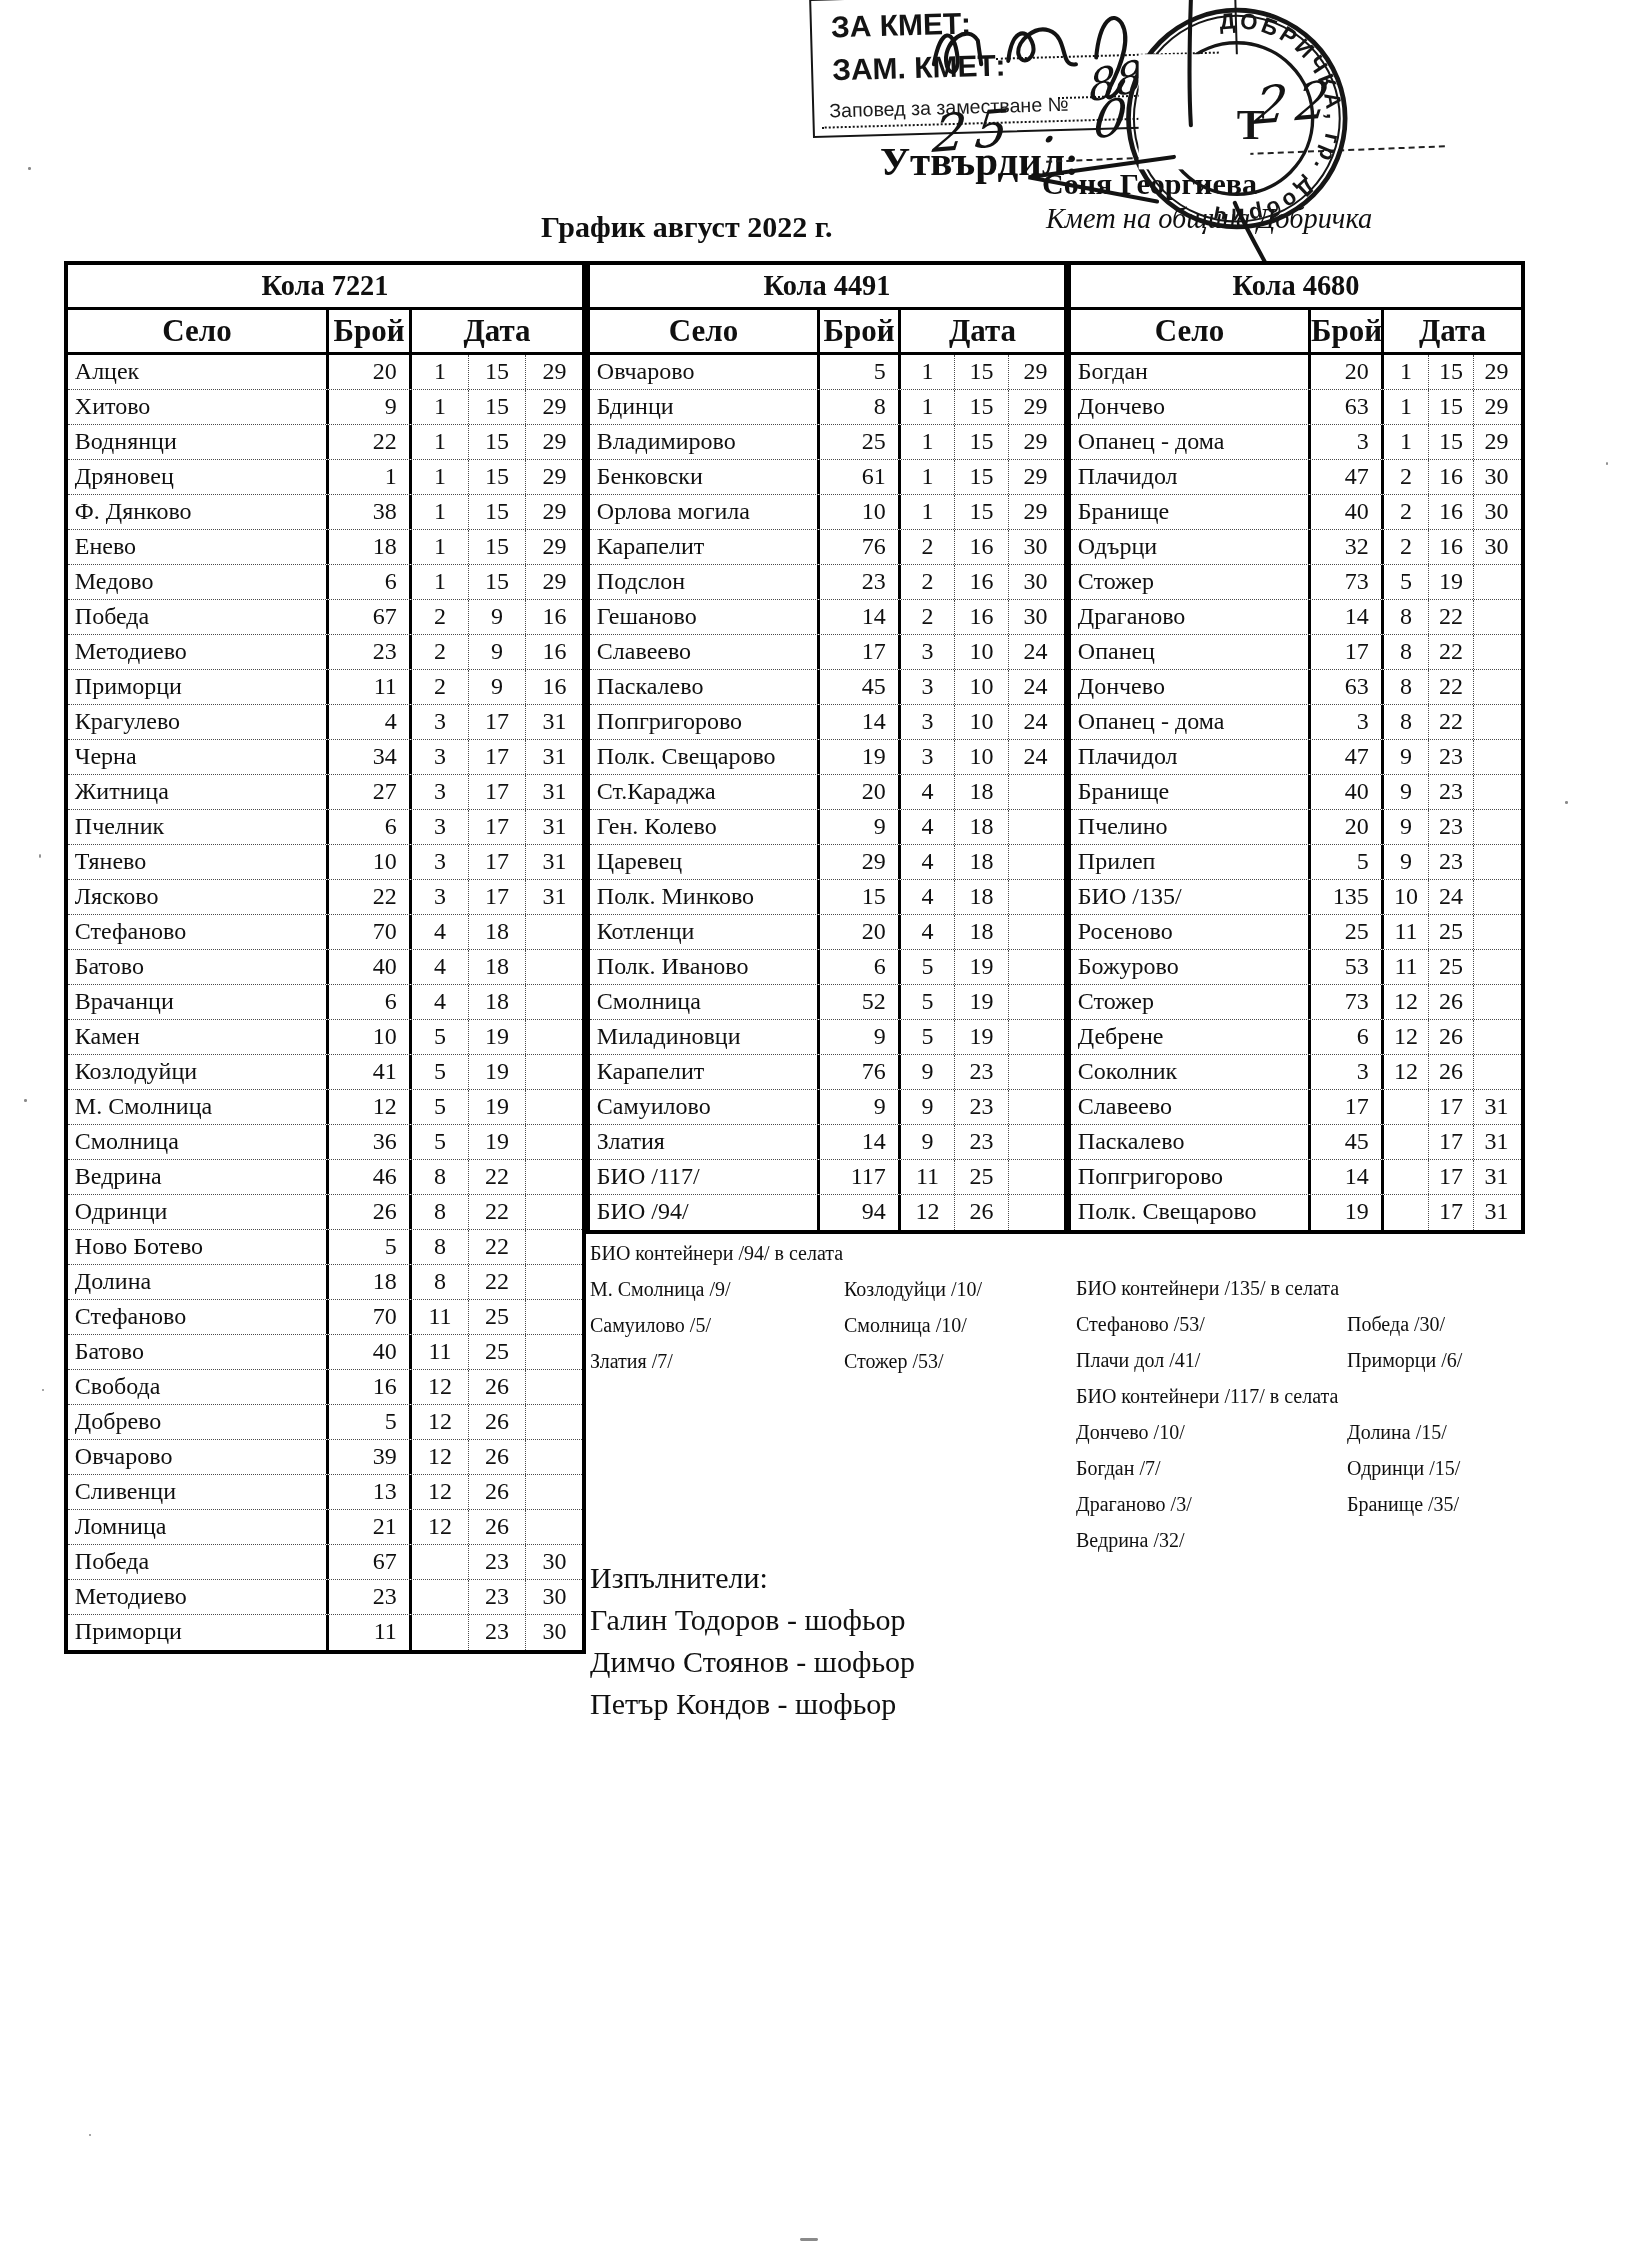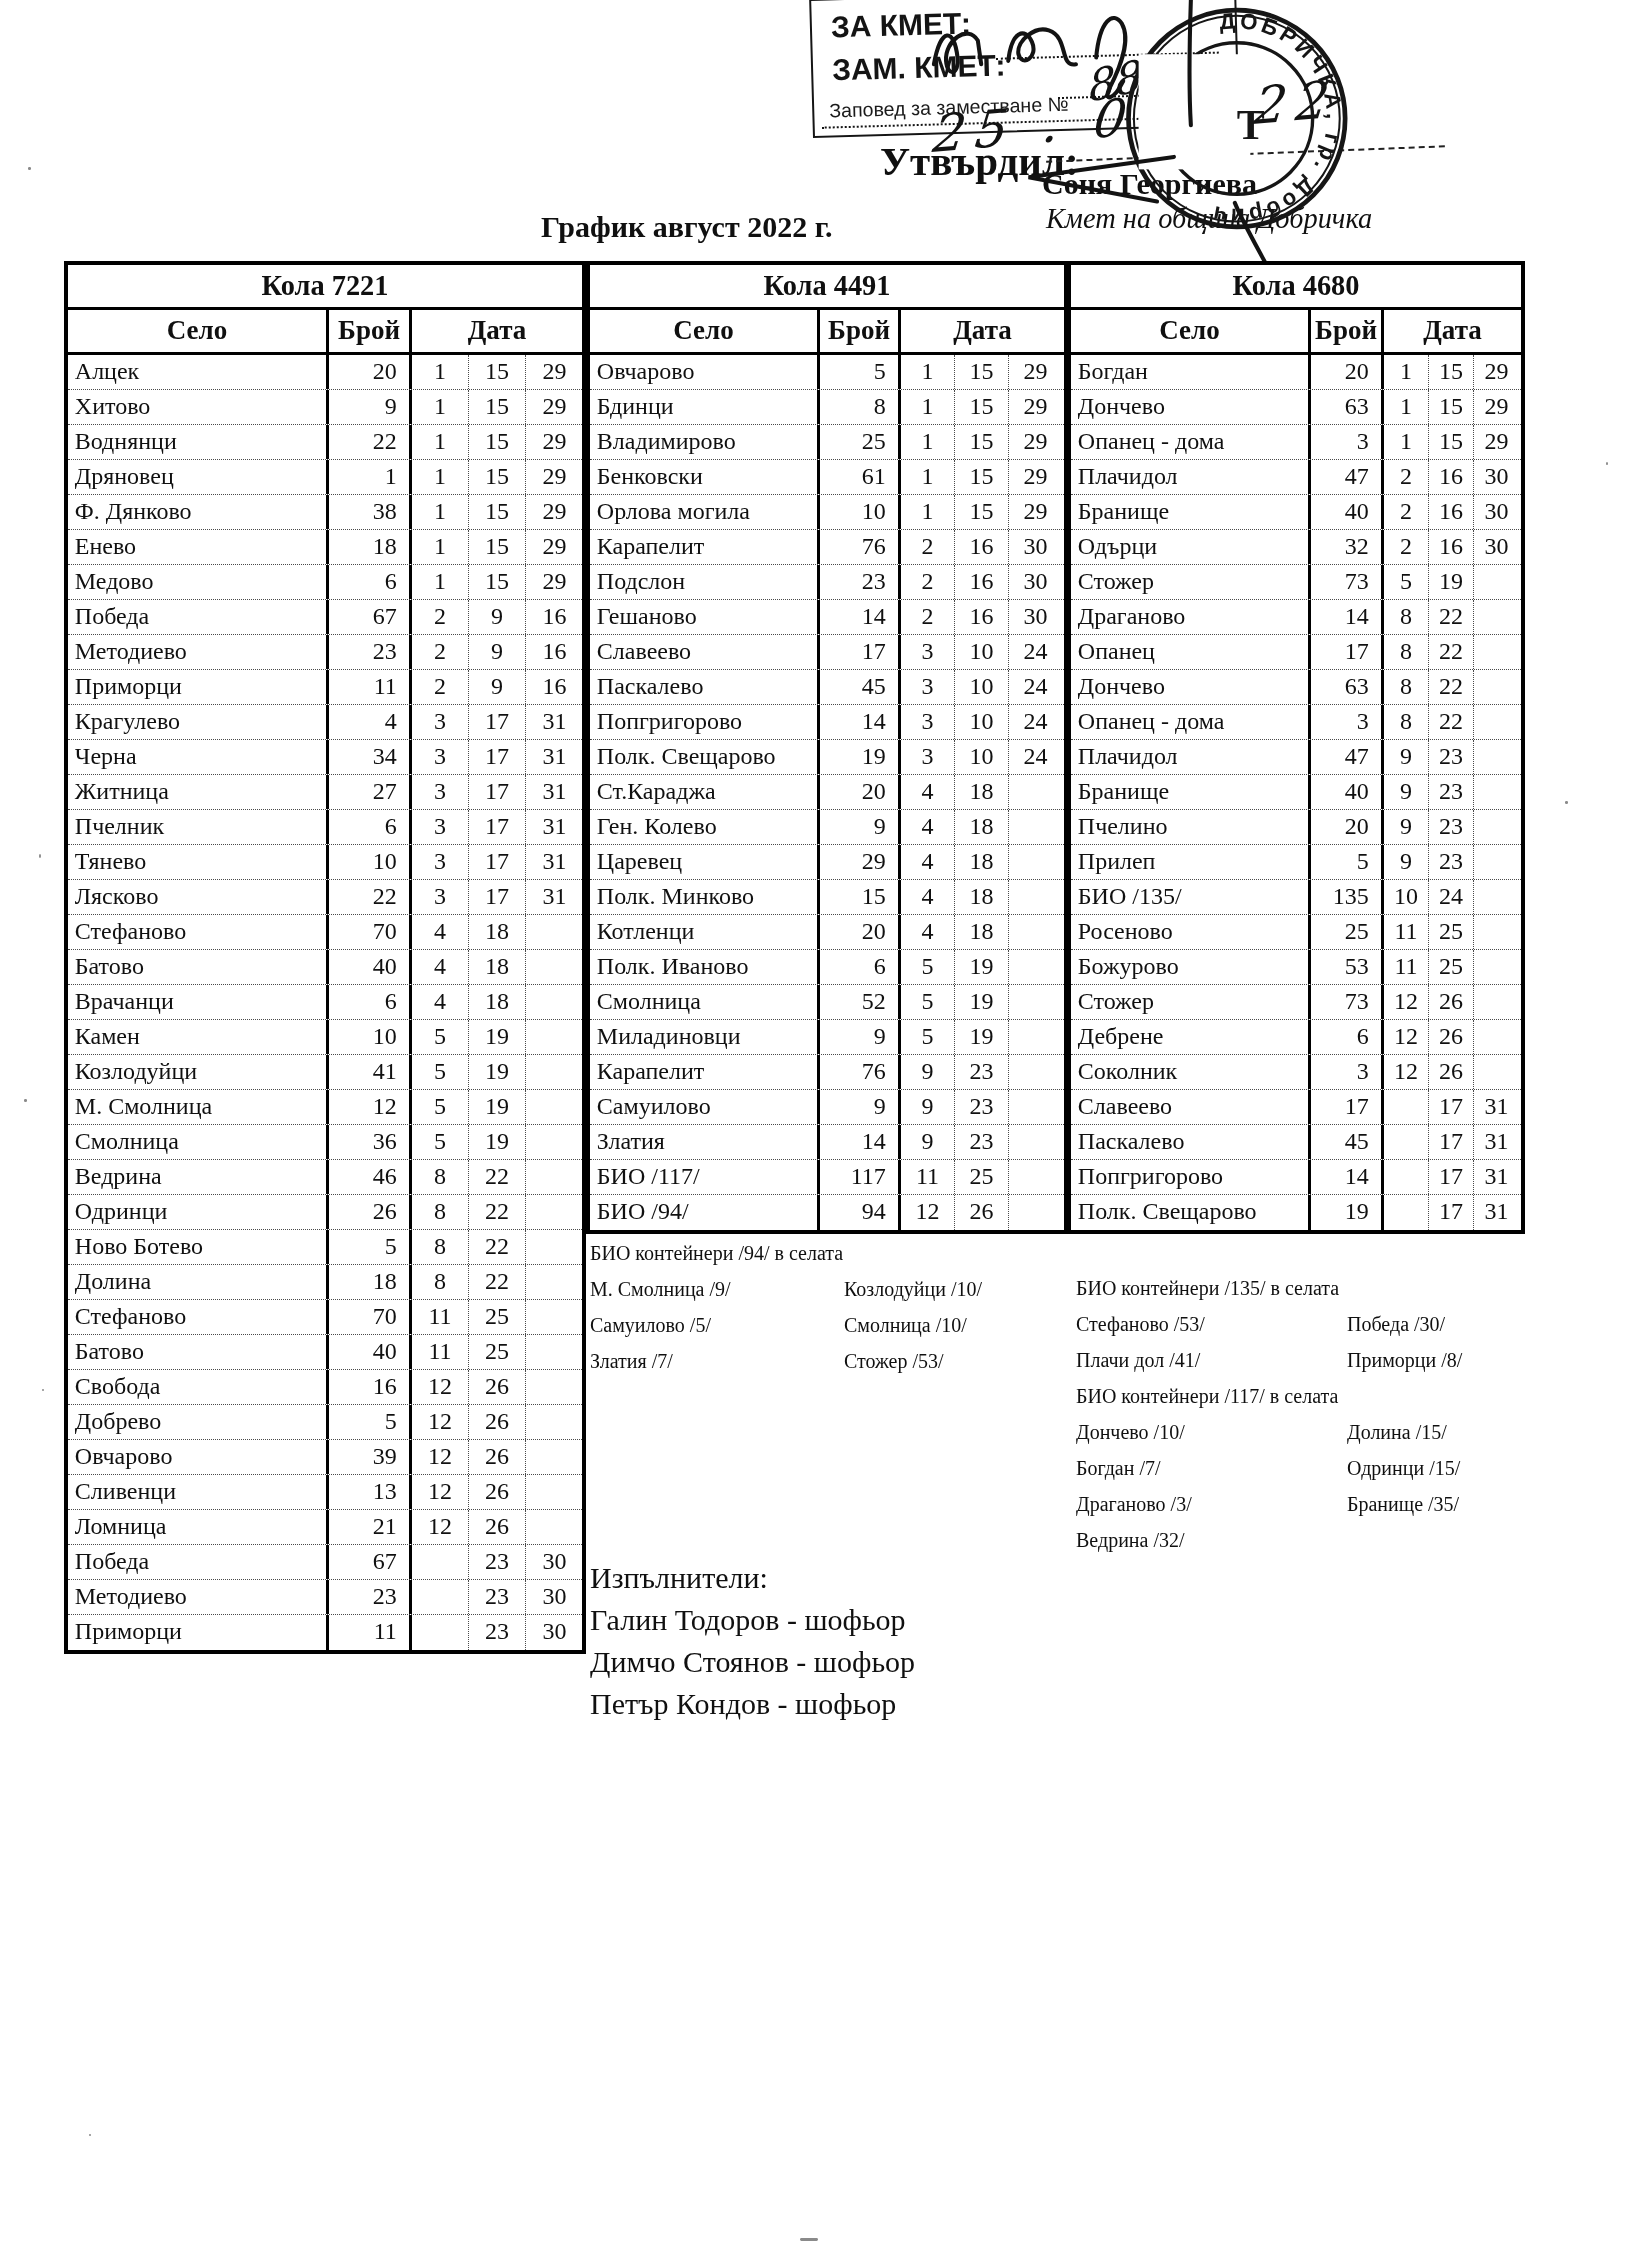--- a/index.html
+++ b/index.html
@@ -23,21 +23,21 @@
   #hw-date{left:933px;top:87px;font-size:51px;letter-spacing:9.5px;transform:rotate(-5deg) skewX(-12deg);}
   
   #title{left:541px;top:210px;font-weight:bold;font-size:30px;}
   
   .tbl{position:absolute;top:261px;border:4.1px solid #000;background:#fff;}
   .t1{left:64px;width:514px;--v:261px;--c:83px;--d1:57px;--d2:57px;--d3:57px;}
   .t2{left:586px;width:474px;--v:230px;--c:81px;--d1:54px;--d2:54px;--d3:53px;}
   .t3{left:1067px;width:450px;--v:240px;--c:73px;--d1:45px;--d2:45px;--d3:45px;}
   .tname{height:42px;line-height:41px;text-align:center;font-weight:bold;font-size:28.4px;border-bottom:3.4px solid #000;}
   .heads{display:grid;grid-template-columns:var(--v) var(--c) 1fr;height:42px;border-bottom:3.4px solid #000;box-sizing:content-box;}
-  .heads>div{line-height:41px;text-align:center;font-weight:bold;font-size:27px;}
+  .heads>div{line-height:41px;text-align:center;font-weight:bold;font-size:31px;}
   .hv,.hc{border-right:3.4px solid #000;}
   .row{display:grid;grid-template-columns:var(--v) var(--c) var(--d1) var(--d2) var(--d3);height:35px;
        border-bottom:1.4px dotted #4a4a4a;box-sizing:border-box;}
   .tbody .row:last-child{border-bottom:none;}
   .row>div{line-height:32.5px;font-size:24px;box-sizing:border-box;}
   .cv{padding-left:6.8px;border-right:3.4px solid #000;white-space:nowrap;overflow:hidden;}
   .cc{border-right:3.4px solid #000;text-align:right;padding-right:12.2px;}
   .cd{text-align:center;border-right:1.4px dotted #4a4a4a;}
   .cd3{border-right:none;}
   
@@ -767,21 +767,21 @@
   <div id="notesR" class="notes">
       <div class="nline">
         <div class="ncol1">БИО контейнери /135/ в селата</div>
       </div>
       <div class="nline">
         <div class="ncol1">Стефаново /53/</div>
         <div class="ncol2">Победа /30/</div>
       </div>
       <div class="nline">
         <div class="ncol1">Плачи дол /41/</div>
-        <div class="ncol2">Приморци /8/</div>
+        <div class="ncol2">Приморци /6/</div>
       </div>
       <div class="nline">
         <div class="ncol1">БИО контейнери /117/ в селата</div>
       </div>
       <div class="nline">
         <div class="ncol1">Дончево /10/</div>
         <div class="ncol2">Долина /15/</div>
       </div>
       <div class="nline">
         <div class="ncol1">Богдан /7/</div>

